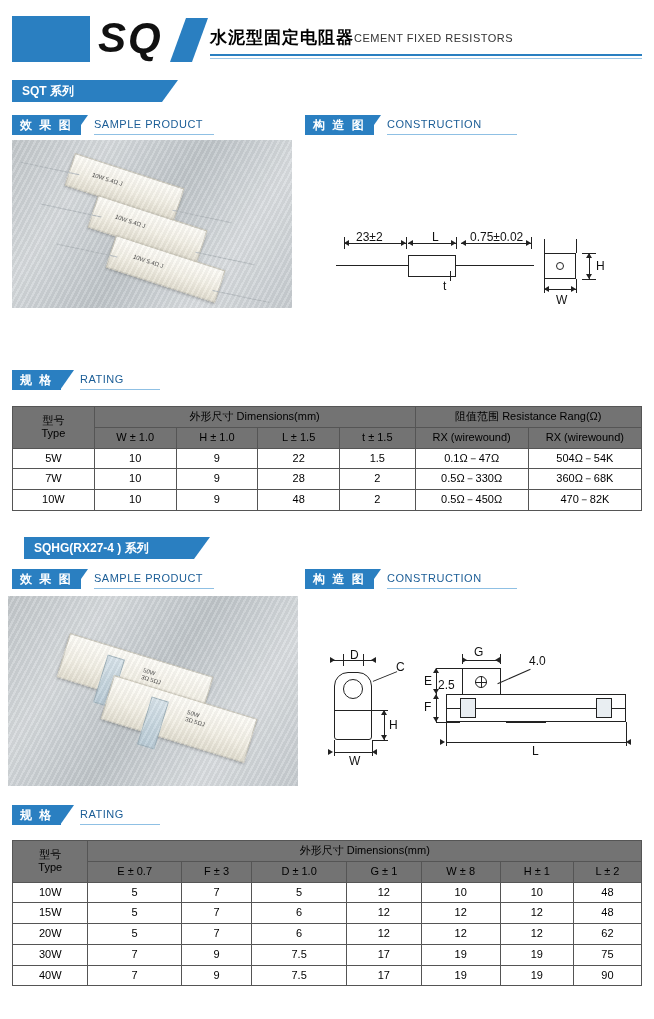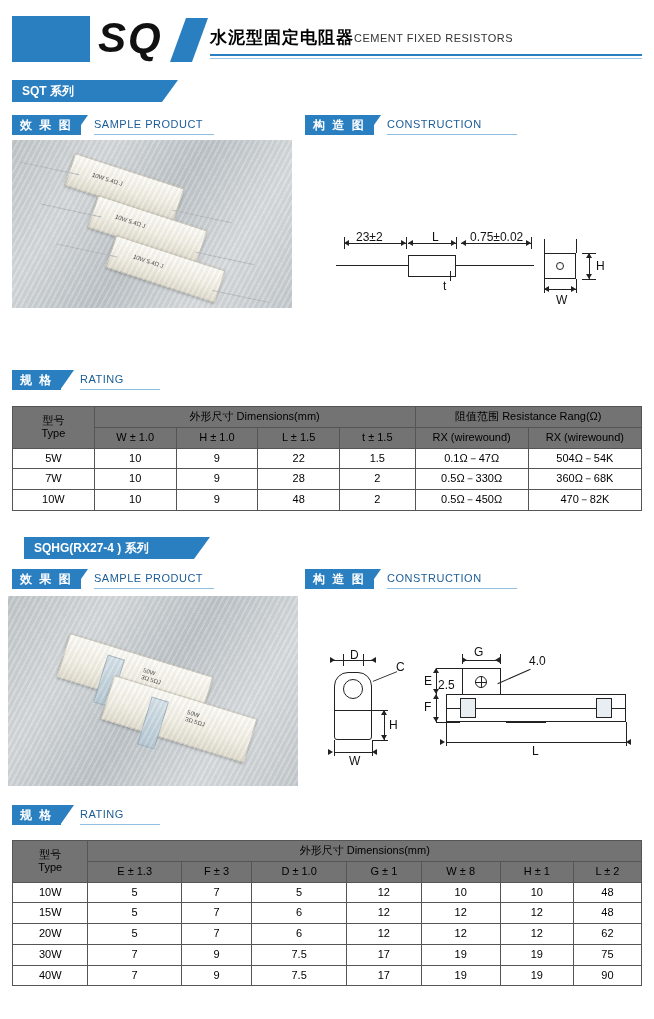--- a/index.html
+++ b/index.html
@@ -458,21 +458,21 @@
   <table class="spec">
     <thead>
       <tr>
         <th rowspan="2" style="width:12%;">
           <div>型号</div>
           <div>Type</div>
         </th>
         <th colspan="7">外形尺寸 Dimensions(mm)</th>
       </tr>
       <tr>
-        <th>E ± 1.3</th>
+        <th>E ± 0.7</th>
         <th>F ± 3</th>
         <th>D ± 1.0</th>
         <th>G ± 1</th>
         <th>W ± 8</th>
         <th>H ± 1</th>
         <th>L ± 2</th>
       </tr>
     </thead>
     <tbody>
       <tr>

